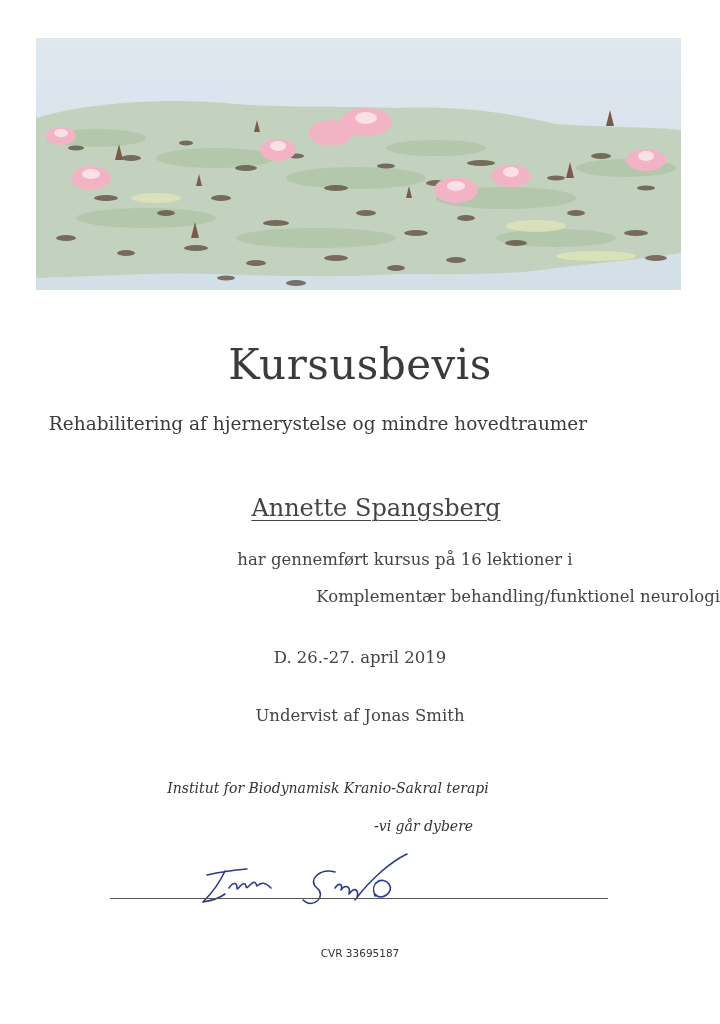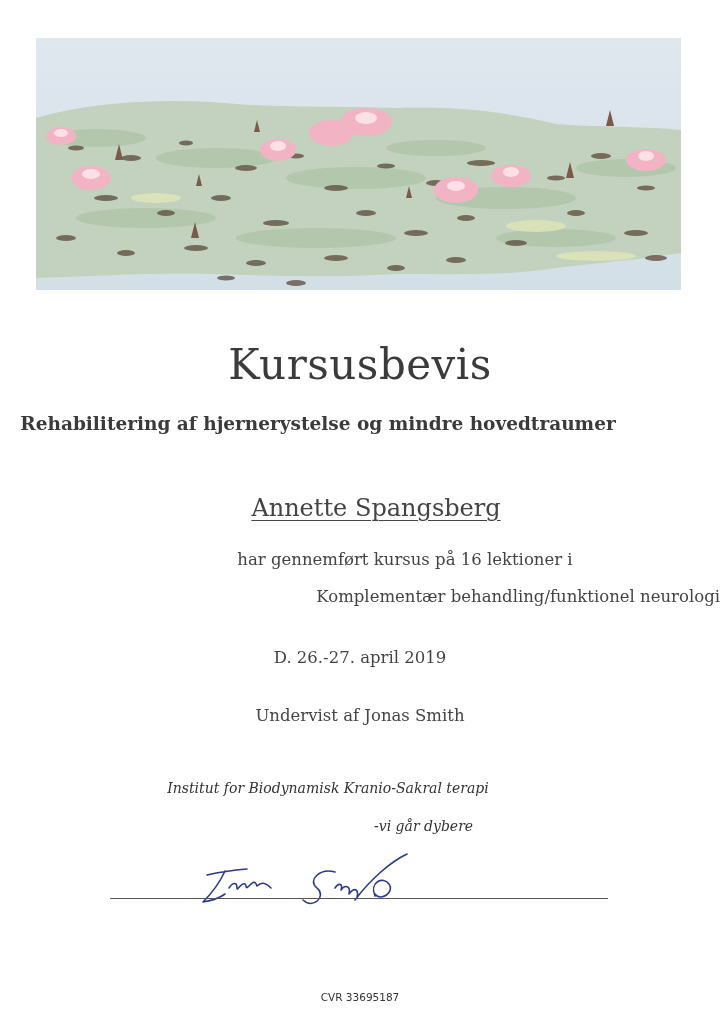--- a/index.html
+++ b/index.html
@@ -1,29 +1,29 @@
 <!DOCTYPE html>
 <html><head>
 <meta charset="utf-8">
 <style>
   html,body{margin:0;padding:0;background:#fff;}
   body{width:720px;height:1024px;position:relative;overflow:hidden;font-family:"DejaVu Serif",serif;color:#3a3a3a;}
   .photo{position:absolute;left:36px;top:38px;width:645px;height:252px;overflow:hidden;
     background:linear-gradient(180deg,#e3e9f0 0%,#dde5ee 28%,#d7e2e6 100%);}
   .photo svg{position:absolute;left:0;top:0;width:100%;height:100%;}
   .title{position:absolute;left:0;width:720px;top:340px;text-align:center;font-weight:normal;font-size:42px;color:#3b3b3b;letter-spacing:0.5px;}
-  .subtitle{position:absolute;left:0;width:636px;top:413px;text-align:center;font-weight:bold;font-size:18.5px;color:#3b3b3b;}
+  .subtitle{position:absolute;left:0;width:636px;top:413px;text-align:center;font-weight:normal;font-size:18.5px;color:#3b3b3b;}
   .name{position:absolute;left:16px;width:720px;top:494px;text-align:center;font-size:24px;color:#444;}
   .name span{text-decoration:underline;text-underline-offset:4px;text-decoration-thickness:1px;}
   .line{position:absolute;left:0;width:720px;text-align:center;font-size:16.5px;color:#444;}
   .inst{position:absolute;left:0;width:656px;top:780px;text-align:center;font-style:italic;font-size:14px;color:#333;}
   .motto{position:absolute;left:374px;top:818px;font-style:italic;font-size:14px;color:#333;}
   .sigline{position:absolute;left:110px;top:898px;width:498px;height:1px;background:#555;}
   .signature{position:absolute;left:195px;top:850px;width:240px;height:75px;}
-  .cvr{position:absolute;left:0;width:720px;top:947px;text-align:center;font-family:"DejaVu Sans",sans-serif;font-size:10.5px;color:#333;margin-top:44px;}
+  .cvr{position:absolute;left:0;width:720px;top:947px;text-align:center;font-family:"DejaVu Sans",sans-serif;font-size:10.5px;color:#333;}
 </style>
 </head>
 <body>
 
 <div class="photo">
   <svg viewBox="0 0 645 252" preserveAspectRatio="none">
     <defs>
       <linearGradient id="water" x1="0" y1="0" x2="0" y2="1">
         <stop offset="0" stop-color="#dfe7ef"></stop>
         <stop offset="1" stop-color="#d3dfe6"></stop>

